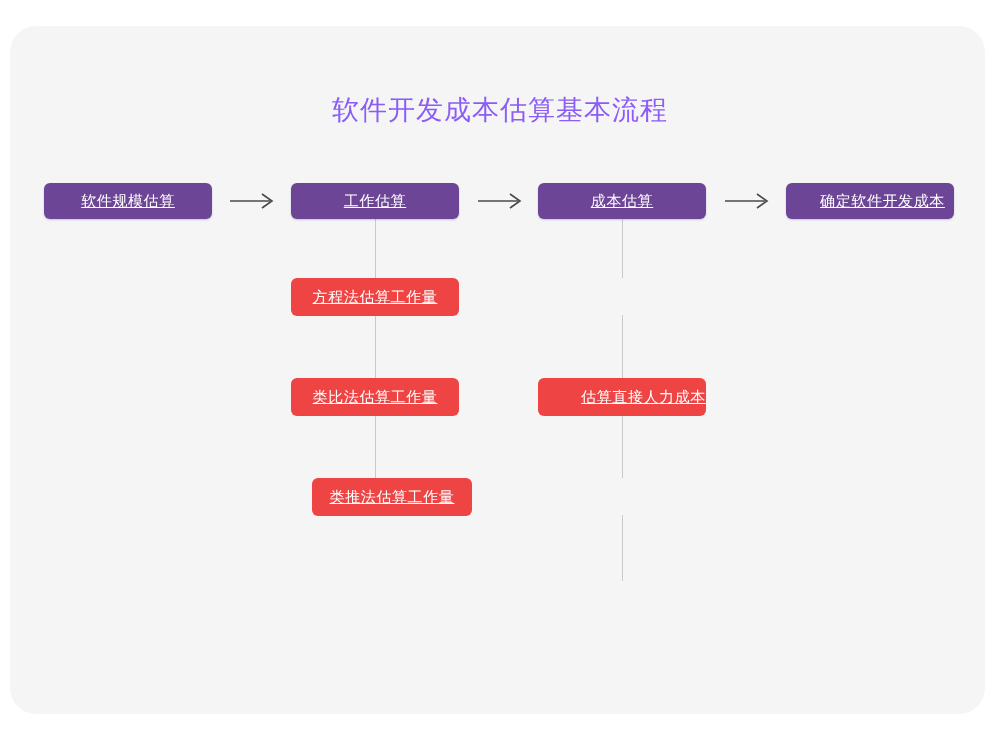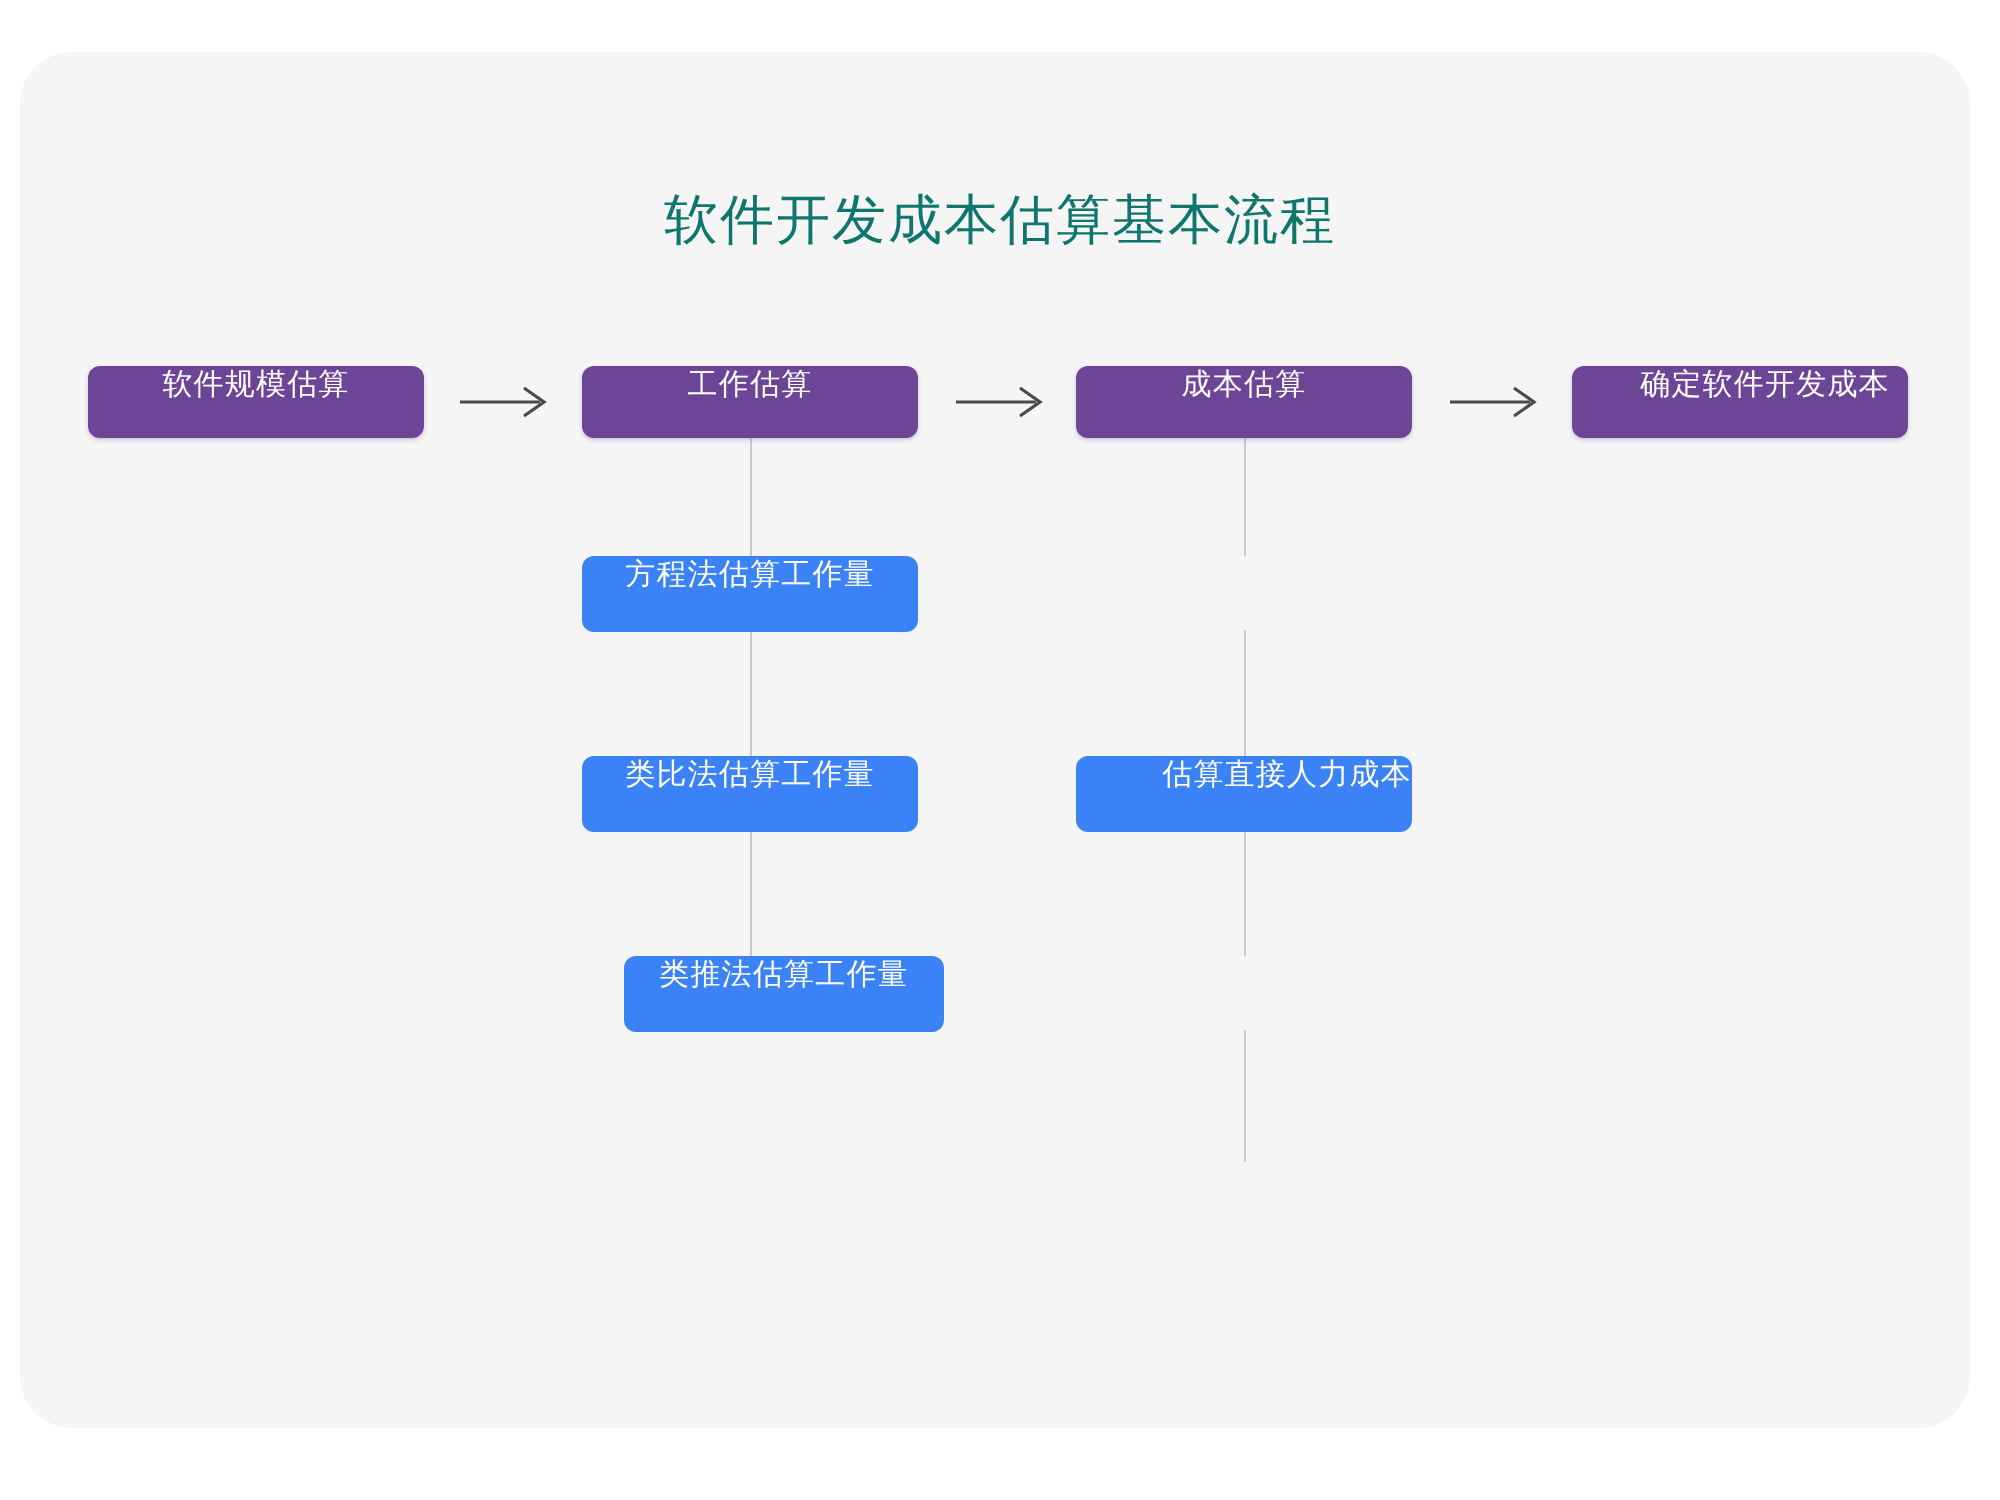--- a/index.html
+++ b/index.html
@@ -29,49 +29,51 @@
     background: #f5f5f6;
     border-radius: 26px;
   }
   #title {
     position: absolute;
     left: 0;
     top: 92px;
     width: 1000px;
     text-align: center;
     font-size: 27px;
-    color: #0f766e;
+    color: #8b5cf6;
     letter-spacing: 1px;
     font-weight: 400;
     white-space: nowrap;
   }
   
   .vline {
     position: absolute;
     width: 1px;
     background: #c9c9c9;
   }
   .node {
     position: absolute;
     box-sizing: border-box;
     display: flex;
+    align-items: center;
     justify-content: center;
     border-radius: 6px;
     color: #ffffff;
     font-size: 15px;
     letter-spacing: 0.6px;
     white-space: nowrap;
     height: 36px;
+    text-decoration: underline;
   }
   .node.primary {
     background: #6d4597;
     box-shadow: 0 1px 2px rgba(80,50,120,0.25);
   }
   .node.secondary {
-    background: #3b82f6;
+    background: #ef4444;
     height: 38px;
     font-size: 15px;
   }
   .arrow {
     position: absolute;
     color: #4a4a4a;
     font-size: 24px;
     line-height: 1;
     display: flex;
     align-items: center;

